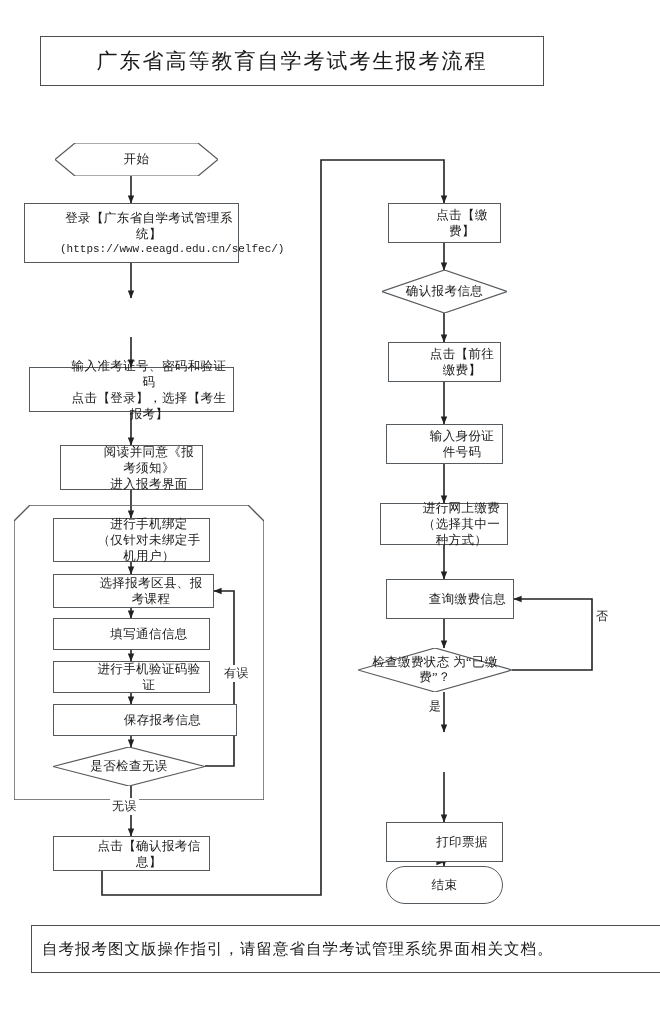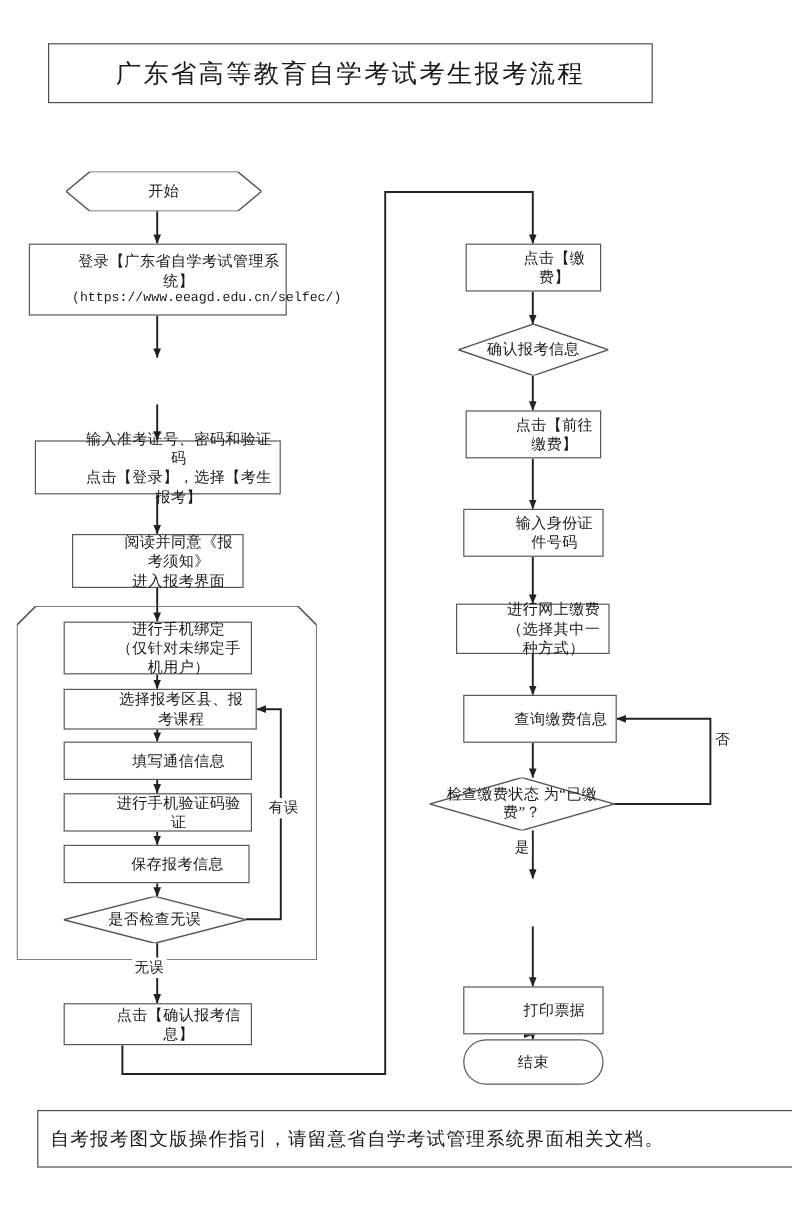--- a/index.html
+++ b/index.html
@@ -171,21 +171,21 @@
   </div>
 
   <div class="node" style="left:53px;top:618px;width:157px;height:32px;">
     <span class="lines">填写通信信息</span>
   </div>
 
   <div class="node" style="left:53px;top:661px;width:157px;height:32px;">
     <span class="lines">进行手机验证码验证</span>
   </div>
 
-  <div class="node" style="left:53px;top:704px;width:155px;height:32px;">
+  <div class="node" style="left:53px;top:704px;width:184px;height:32px;">
     <span class="lines">保存报考信息</span>
   </div>
 
   <div class="dia" style="left:53px;top:747px;width:152px;height:39px;">
     <svg width="152" height="39" viewBox="0 0 152 39">
       <path d="M76,0 L152,19.5 L76,39 L0,19.5 Z" fill="#fff" stroke="#555a5e" stroke-width="1.2"></path>
     </svg>
     <span class="lines">是否检查无误</span>
   </div>
 

